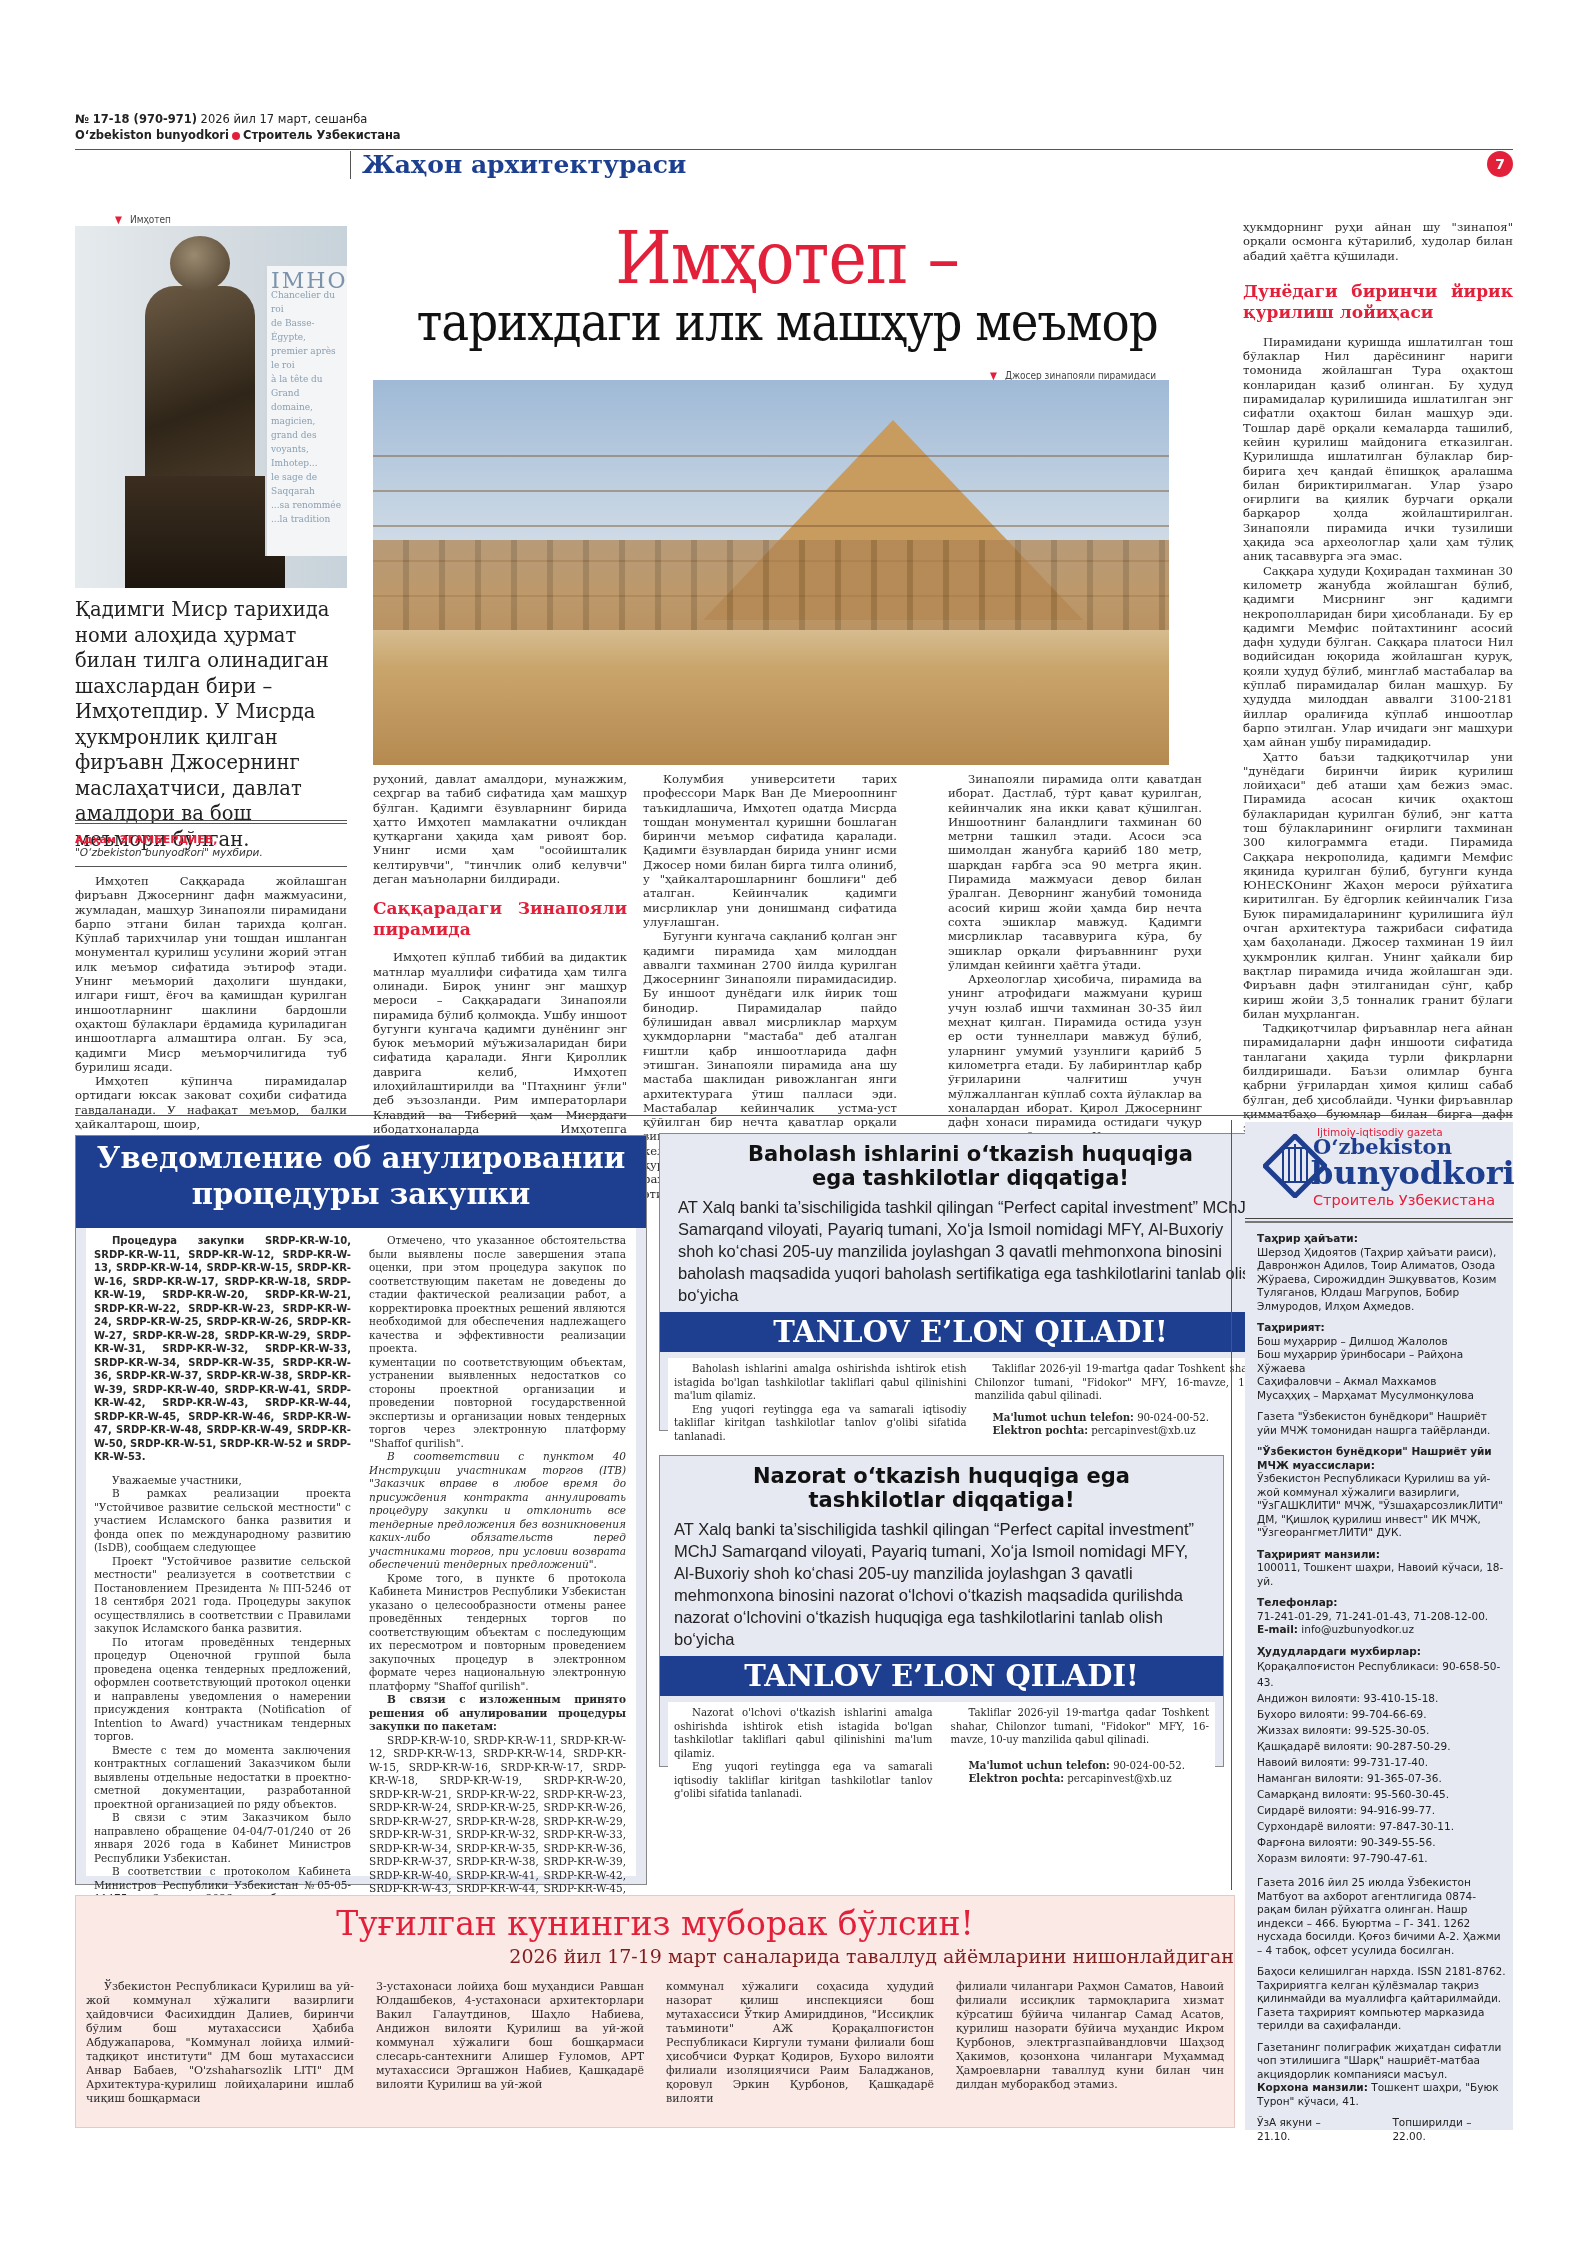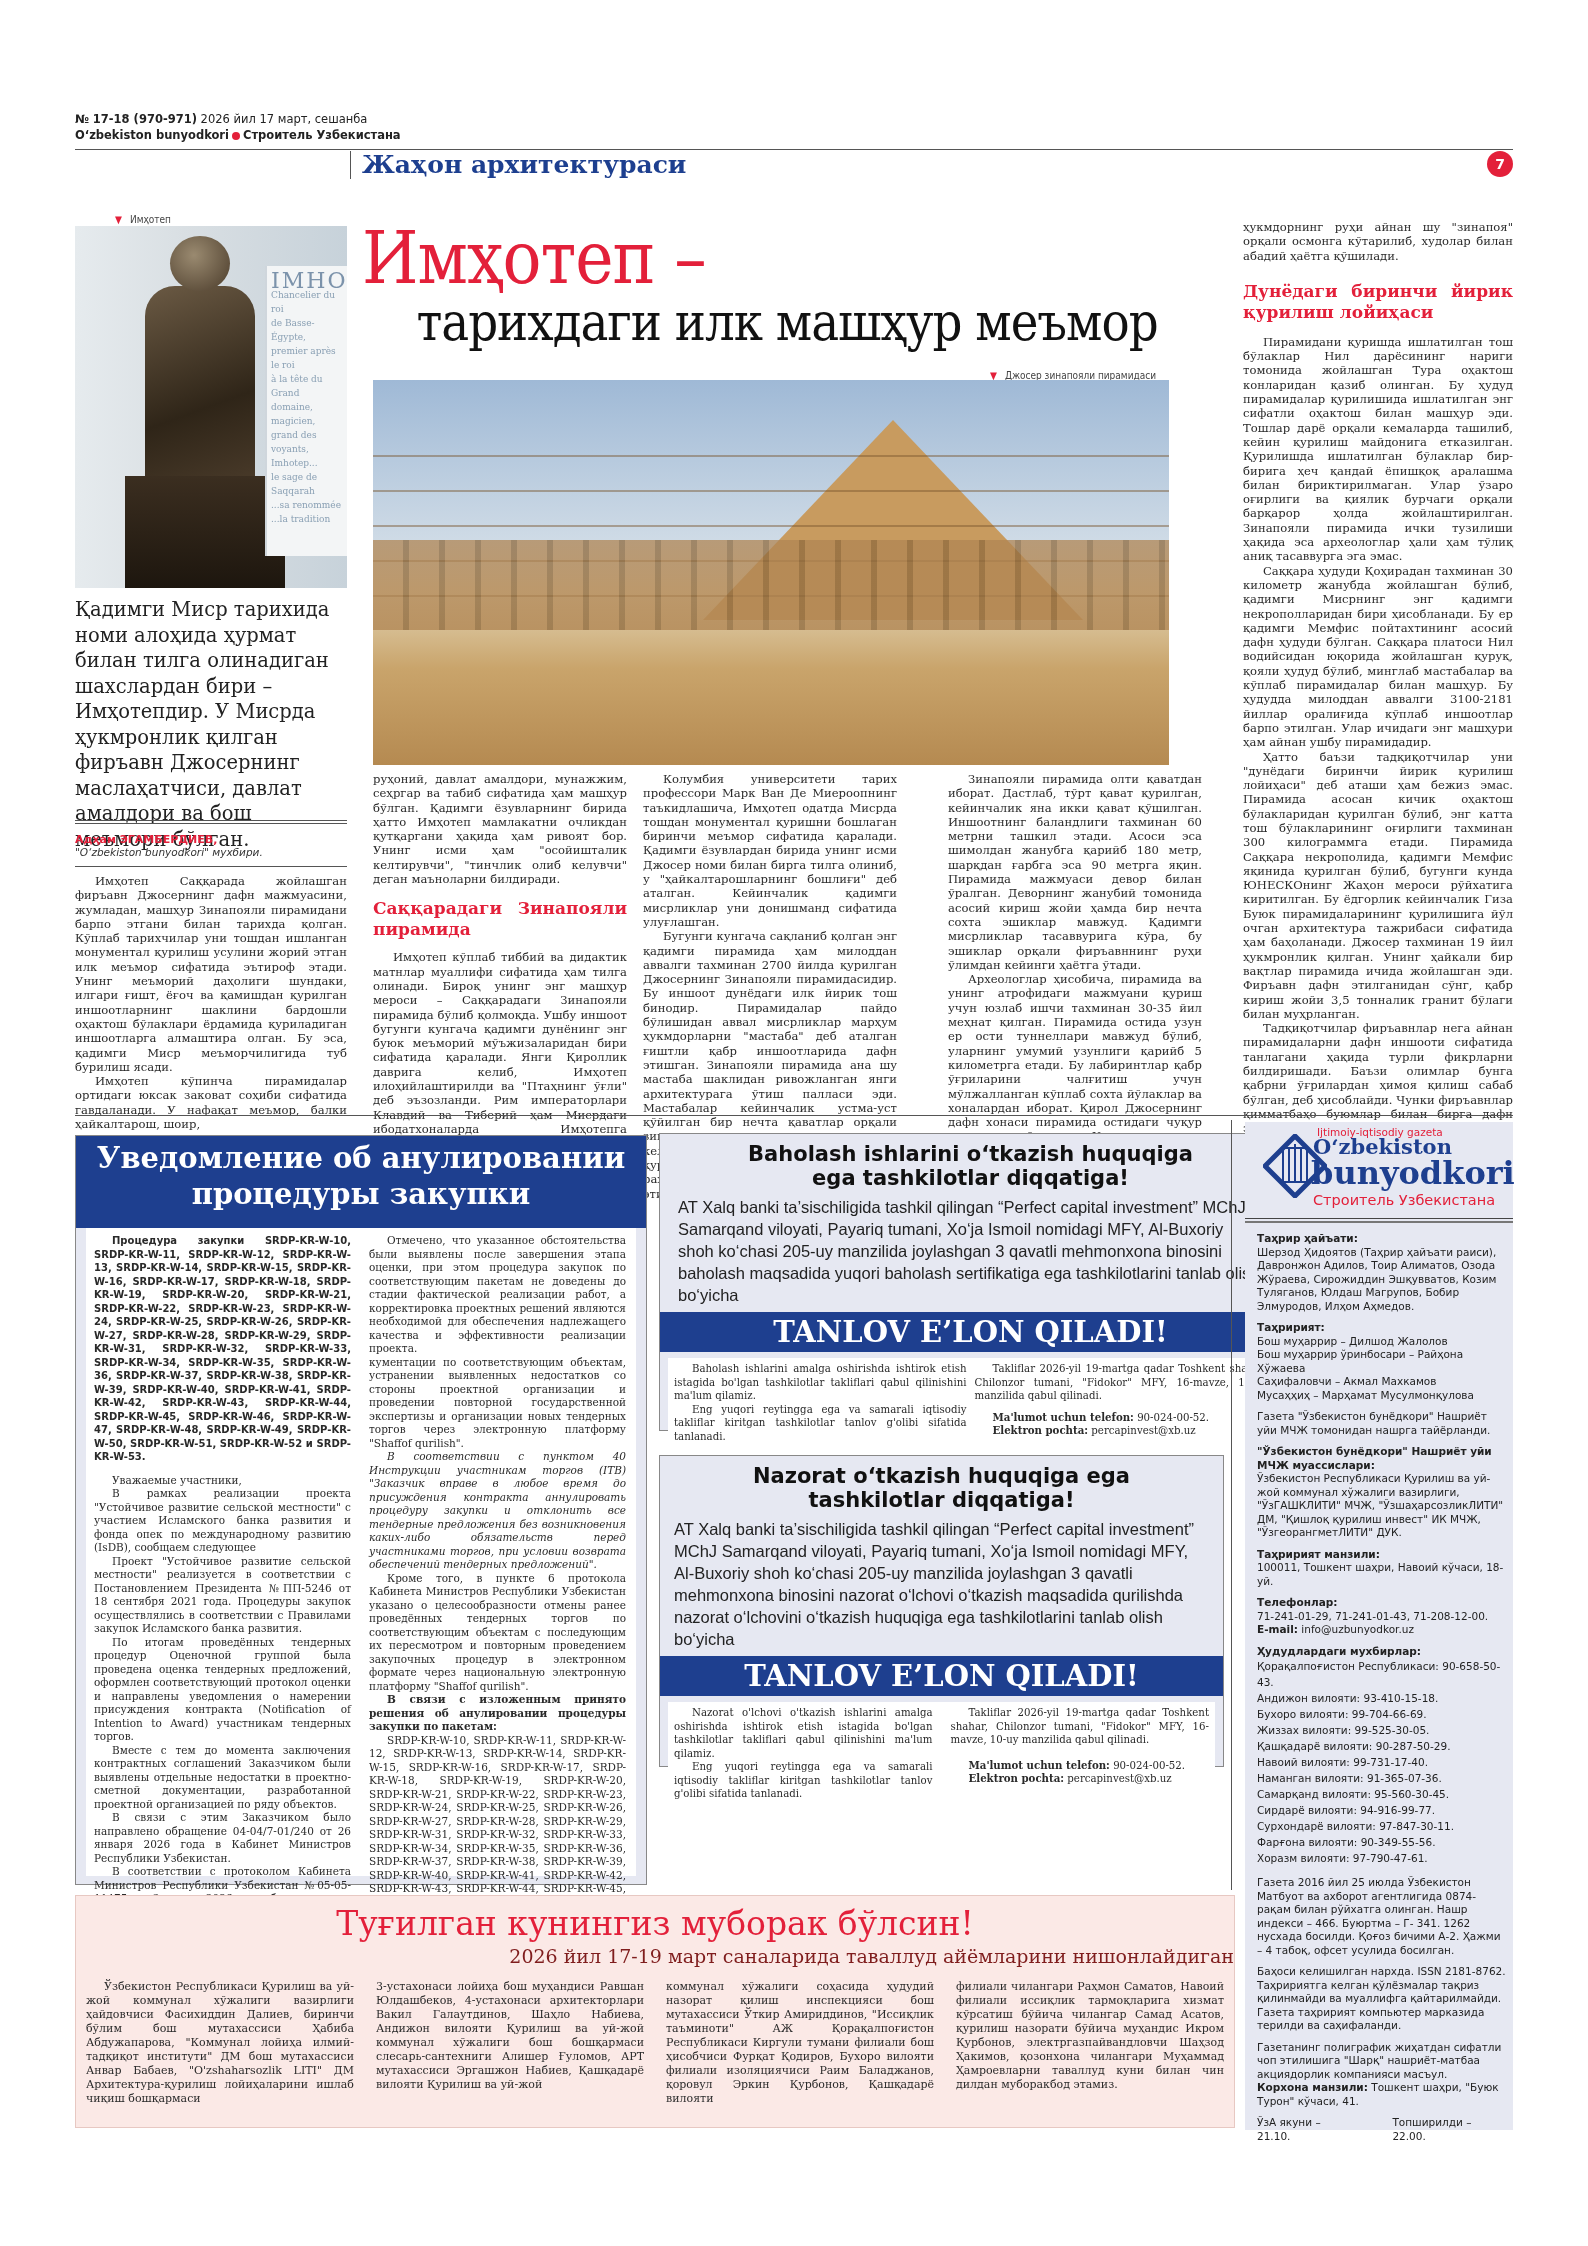--- a/index.html
+++ b/index.html
@@ -21,21 +21,21 @@
 .statue-base{left:50px;top:250px;width:160px;height:112px;background:linear-gradient(180deg,#3b2e20,#1d160e)}
 .plaque{left:190px;top:40px;width:82px;height:290px;background:#f3f5f6;border-left:2px solid #cfd6dc;color:#8aa0b4;font-size:9px;padding:8px 4px;line-height:14px;overflow:hidden}
 .plaque .big{font-size:22px;color:#7c93ab;letter-spacing:2px}
 .lead{left:75px;top:597px;width:272px;font-size:19.5px;line-height:25.5px;color:#222}
 .dbl{left:75px;height:4px;width:272px;border-top:1px solid #555;border-bottom:1px solid #555}
 .author{left:75px;top:833px;font-family:"DejaVu Sans",sans-serif;font-size:11px;font-weight:bold;color:#e3203a}
 .author2{left:75px;top:846px;font-family:"DejaVu Sans",sans-serif;font-size:10.5px;font-style:italic;color:#333}
 .sline{left:75px;top:866px;width:272px;height:1px;background:#555}
 .body{font-size:11.6px;line-height:14.3px;text-align:justify;hyphens:auto;color:#2a2a2a}
 .body p{text-indent:20px}
-.title1{left:362px;top:218px;width:850px;font-size:72px;color:#e3203a;font-family:"DejaVu Serif Condensed","DejaVu Serif",serif;line-height:80px;letter-spacing:-1px}
+.title1{left:362px;top:218px;width:850px;text-align:center;font-size:72px;color:#e3203a;font-family:"DejaVu Serif Condensed","DejaVu Serif",serif;line-height:80px;letter-spacing:-1px}
 .title2{left:362px;top:292px;width:850px;text-align:center;font-size:52px;color:#111;font-family:"DejaVu Serif Condensed","DejaVu Serif",serif;line-height:60px;letter-spacing:-1px}
 .photo2{left:373px;top:380px;width:796px;height:385px;overflow:hidden;background:linear-gradient(180deg,#9fb9d6 0%,#cfdbe6 42%,#e2d4b4 55%,#c9a46b 75%,#b58a51 100%)}
 .pyr{left:330px;top:40px;width:0;height:0;border-left:190px solid transparent;border-right:190px solid transparent;border-bottom:200px solid #c89b5f}
 .pyrstep{left:0;width:796px;height:2px;background:rgba(120,85,45,.45)}
 .ruins{left:0;top:160px;width:796px;height:90px;background:repeating-linear-gradient(90deg,#b08553 0 30px,#8f6a3e 30px 36px);opacity:.75}
 .redh{font-size:17px;font-weight:bold;color:#e3203a;line-height:21px;font-family:"DejaVu Serif",serif}
 .sep-h{left:75px;top:1115px;width:1438px;height:1px;background:#555}
 .box{border:1px solid #888;background:#e6e8f2}
 .bluehdr{background:#1e3f8f;color:#fff;text-align:center;font-weight:bold;font-family:"DejaVu Serif",serif}
 .whitein{background:#fff}

